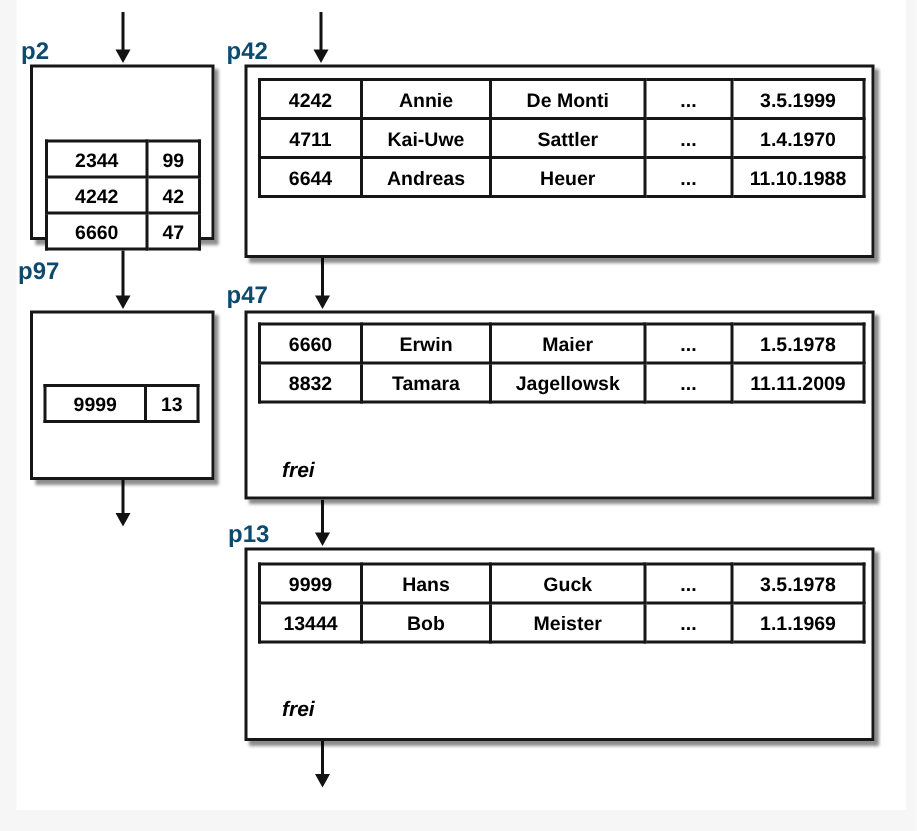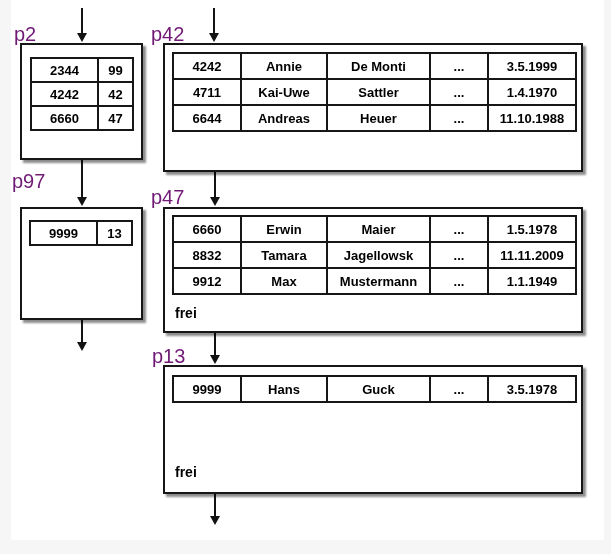--- a/index.html
+++ b/index.html
@@ -9,36 +9,36 @@
     font-family:"Liberation Sans", sans-serif;
     color:#000;
   }
   .canvas{position:absolute;left:11px;top:0;width:593px;height:540px;background:#ffffff;}
   .node{
     position:absolute;box-sizing:border-box;background:#fff;
     border:2px solid #161616;
     box-shadow:3px 3px 2px rgba(0,0,0,0.45);
   }
   .node-label{
-    position:absolute;font-size:20px;font-weight:400;line-height:15px;color:#701a75;
+    position:absolute;font-size:16px;font-weight:700;line-height:15px;color:#0c4a6e;
   }
   table.tbl{
     position:absolute;border-collapse:collapse;table-layout:fixed;
     background:#fff;
   }
   table.tbl td{
     border:2px solid #161616;text-align:center;vertical-align:middle;
     font-size:13px;font-weight:700;padding:0;overflow:hidden;white-space:nowrap;
   }
   table.leaf-tbl{width:403px;}
   table.leaf-tbl td{height:24px;}
-  table.inner-tbl{width:102px;}
+  table.inner-tbl{width:102px;margin-top:36px;}
   table.inner-tbl td{height:22px;}
   .frei{
-    position:absolute;left:10px;font-size:14px;font-weight:600;
+    position:absolute;left:23px;font-size:14px;font-style:italic;font-weight:600;
   }
   .arrow{position:absolute;width:10px;}
   .arrow .shaft{position:absolute;left:4px;top:0;bottom:7px;width:2px;background:#121212;}
   .arrow .head{
     position:absolute;left:0;bottom:0;width:0;height:0;
     border-left:5px solid transparent;border-right:5px solid transparent;
     border-top:9px solid #121212;
   }
 </style>
 </head>
@@ -171,27 +171,20 @@
       <td>...</td>
       <td>1.5.1978</td>
     </tr>
     <tr>
       <td>8832</td>
       <td>Tamara</td>
       <td>Jagellowsk</td>
       <td>...</td>
       <td>11.11.2009</td>
     </tr>
-    <tr>
-      <td>9912</td>
-      <td>Max</td>
-      <td>Mustermann</td>
-      <td>...</td>
-      <td>1.1.1949</td>
-    </tr>
   </tbody>
     </table>
   <div class="frei" style="bottom:10px;">frei</div>
 </div>
 
 <div class="node" style="left:163px;top:365px;width:420px;height:129px;">
   <table class="tbl leaf-tbl" style="left:7px;top:8px;">
     <colgroup>
         <col style="width:68px">
         <col style="width:86px">
@@ -200,16 +193,23 @@
         <col style="width:88px">
       </colgroup>
     <tbody>
         <tr>
       <td>9999</td>
       <td>Hans</td>
       <td>Guck</td>
       <td>...</td>
       <td>3.5.1978</td>
     </tr>
+    <tr>
+      <td>13444</td>
+      <td>Bob</td>
+      <td>Meister</td>
+      <td>...</td>
+      <td>1.1.1969</td>
+    </tr>
   </tbody>
     </table>
   <div class="frei" style="bottom:12px;">frei</div>
 </div>
 
 </body></html>

